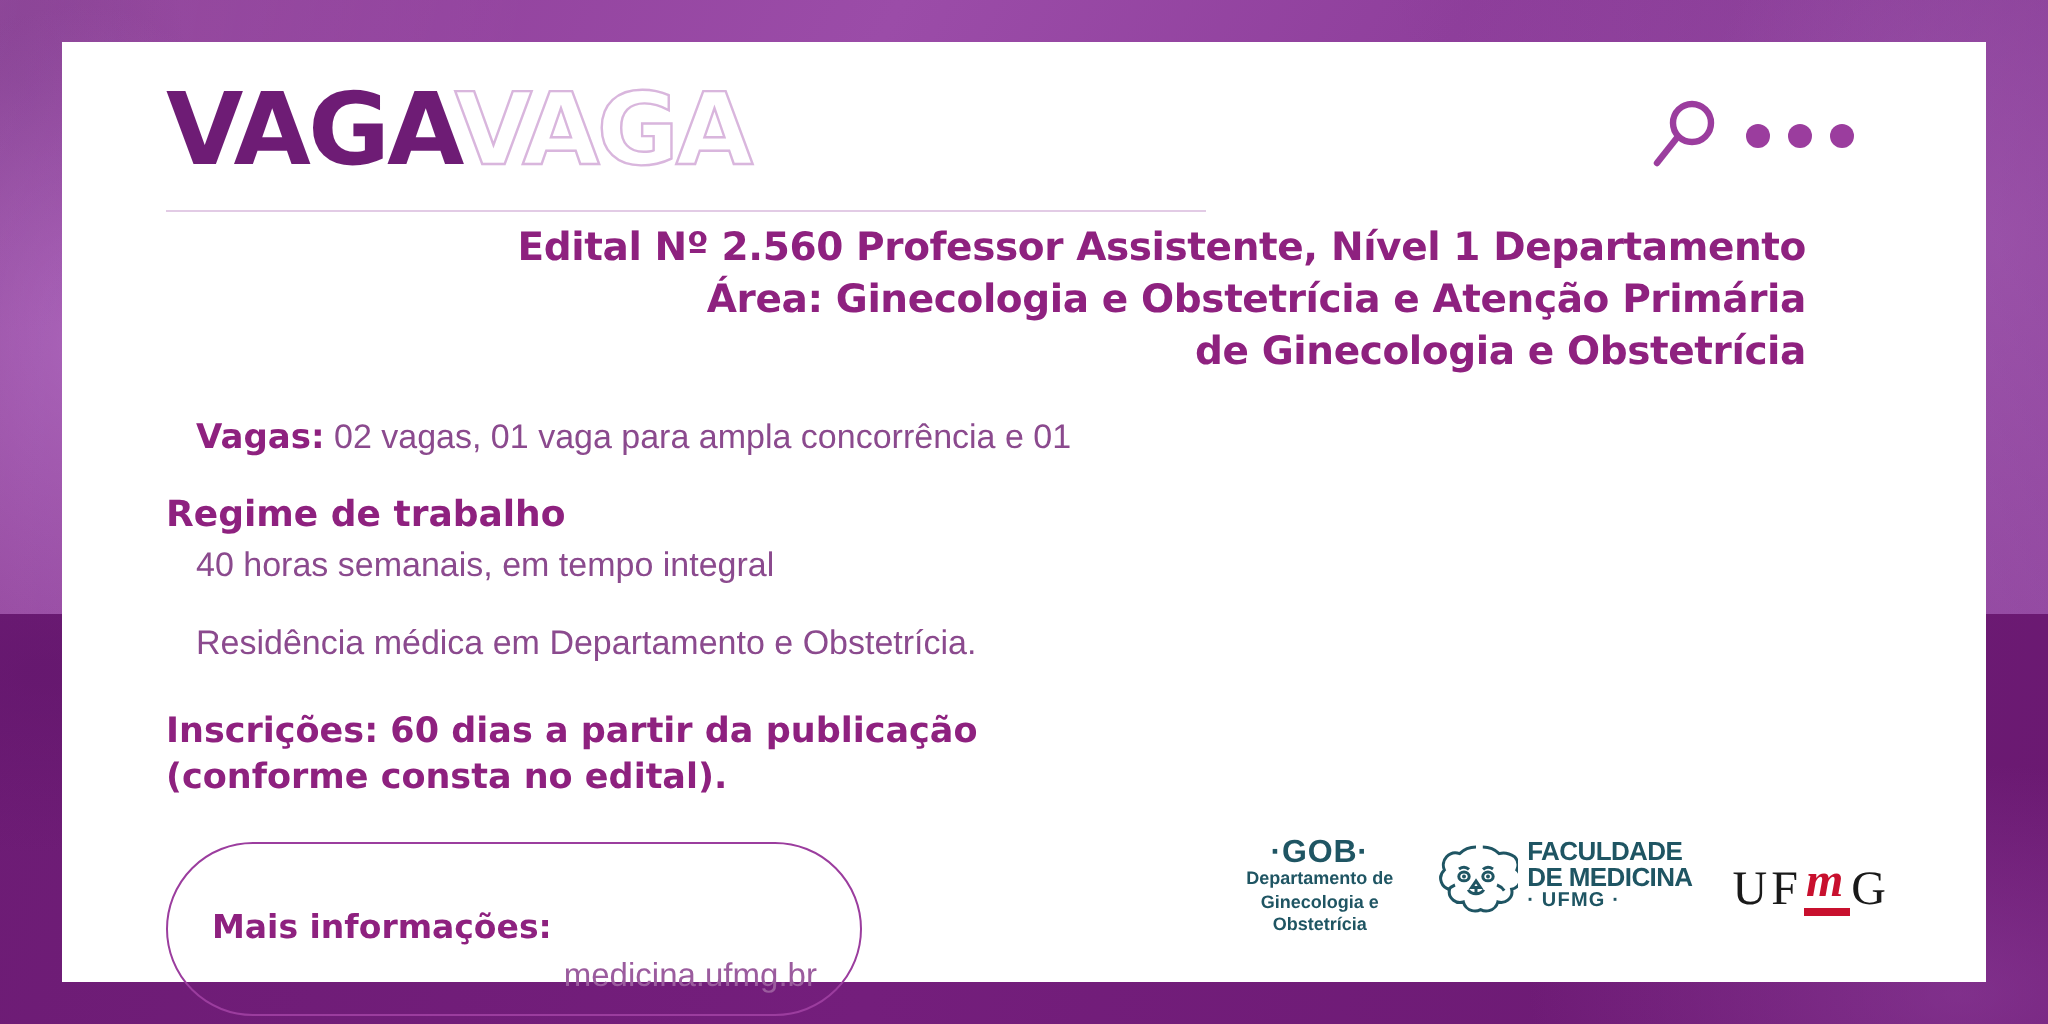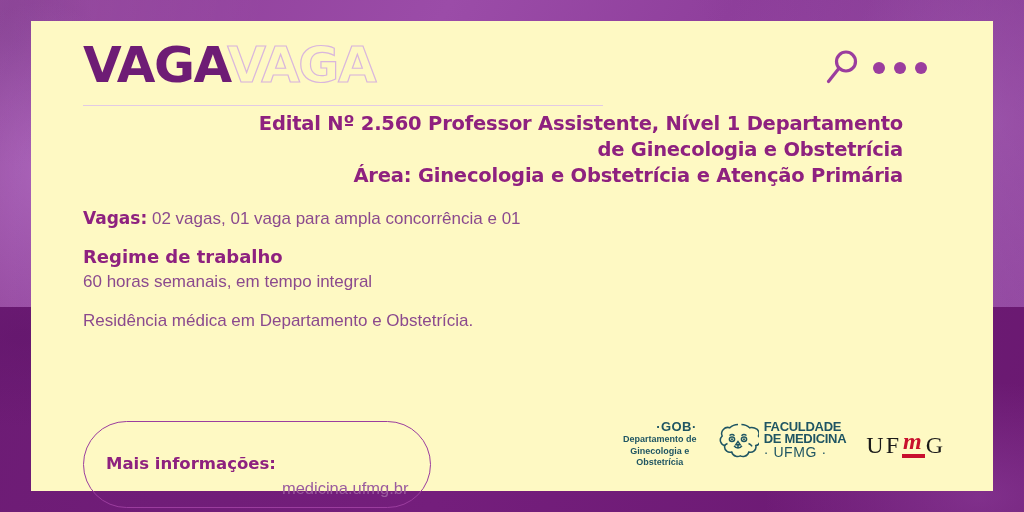--- a/index.html
+++ b/index.html
@@ -48,21 +48,21 @@
       radial-gradient(ellipse 300px 160px at 980px 190px, rgba(150,70,165,0.5), rgba(150,70,165,0) 72%),
       radial-gradient(ellipse 200px 120px at 20px 30px, rgba(95,20,105,0.5), rgba(95,20,105,0) 75%),
       linear-gradient(105deg, #6D1C75 0%, #741E7C 45%, #6A1971 100%);
   }
 
   
   .card {
     position: absolute;
     left: 31px; top: 21px;
     width: 962px; height: 470px;
-    background: #fef9c3;
+    background: #ffffff;
     box-sizing: border-box;
     padding: 0;
   }
 
   .card-inner {
     position: absolute;
     left: 52px;
     top: 0;
     right: 24px;
     bottom: 0;
@@ -151,20 +151,21 @@
     font-weight: 700;
     font-size: 18px;
     line-height: 24px;
   }
   .para {
     color: #8B4A8E;
     font-family: "Liberation Sans", sans-serif;
     font-weight: 400;
     font-size: 17px;
     line-height: 25px;
+    margin-left: 15px;
   }
   .inline-label {
     color: #8E217F;
     font-family: "DejaVu Sans", sans-serif;
     font-weight: 700;
     font-size: 17px;
   }
   .bold-line {
     color: #8E217F;
     font-family: "DejaVu Sans", sans-serif;
@@ -210,24 +211,23 @@
     gap: 20px;
   }
 
   .gob {
     text-align: center;
     color: #1F5563;
     font-family: "Liberation Sans", sans-serif;
   }
   .gob-title {
     font-weight: 700;
-    font-size: 13px;
+    font-size: 16px;
     letter-spacing: 0.4px;
     line-height: 15px;
-    text-align: right;
   }
   .gob-sub {
     font-size: 9px;
     line-height: 11.5px;
     font-weight: 700;
   }
 
   .fm {
     display: flex;
     gap: 5px;
@@ -236,22 +236,22 @@
   .fm-text {
     font-family: "Liberation Sans", sans-serif;
     line-height: 12.5px;
   }
   .fm-l1, .fm-l2 {
     font-weight: 700;
     font-size: 13px;
     letter-spacing: -0.3px;
   }
   .fm-l3 {
-    font-weight: 400;
-    font-size: 14px;
+    font-weight: 700;
+    font-size: 10px;
     letter-spacing: 0.6px;
   }
 
   .ufmg {
     font-family: "Liberation Serif", serif;
     font-size: 24px;
     color: #1A1A1A;
     letter-spacing: 2px;
     display: flex;
     align-items: flex-end;
@@ -293,39 +293,43 @@
             <span class="dot"></span>
             <span class="dot"></span>
           </span>
         </div>
       </div>
 
       <div class="rule"></div>
 
       <div class="title-block">
         <div class="title-line">Edital Nº 2.560 Professor Assistente, Nível 1  Departamento</div>
+        <div class="title-line">Área: Ginecologia e Obstetrícia e Atenção Primária</div>
         <div class="title-line">de Ginecologia e Obstetrícia</div>
-        <div class="title-line">Área: Ginecologia e Obstetrícia e Atenção Primária</div>
       </div>
 
       <div class="body-block">
 
         <div class="sect">
           <div class="para"><span class="inline-label">Vagas:</span><span> 02  vagas, 01  vaga para ampla concorrência e 01</span></div>
         </div>
 
         <div class="sect">
           <div class="label">Regime de trabalho</div>
-          <div class="para">60 horas semanais, em tempo integral</div>
+          <div class="para">40 horas semanais, em tempo integral</div>
         </div>
 
         <div class="sect gap-lg">
           <div class="para">Residência médica em Departamento e Obstetrícia.</div>
         </div>
 
+        <div class="sect">
+          <div class="bold-line">Inscrições: 60 dias a partir da publicação</div>
+          <div class="bold-line">(conforme consta no edital).</div>
+        </div>
       </div>
 
       <div class="pill">
         <span class="pill-strong">Mais informações:</span>
         <span class="pill-url">medicina.ufmg.br</span>
       </div>
 
       <div class="logos">
 
         <div class="gob">

